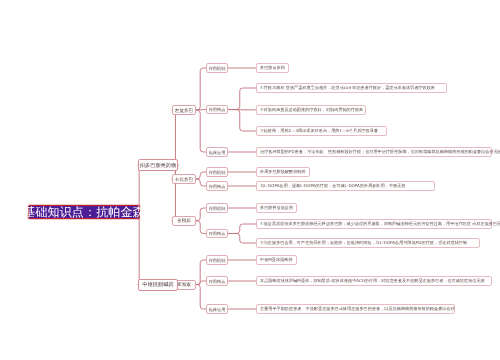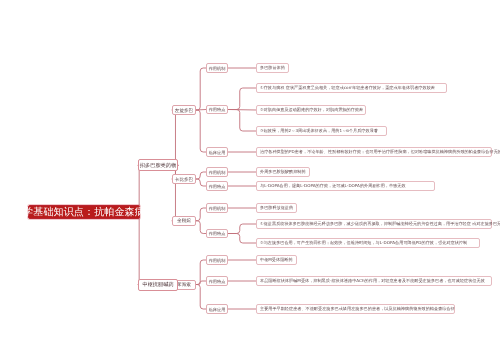--- a/index.html
+++ b/index.html
@@ -17,24 +17,24 @@
   .node{
     position:absolute;
     box-sizing:border-box;
     display:flex;align-items:center;
     white-space:nowrap;
     border-radius:2px;
   }
 
   
   .n-root{
-    background:#b91c1c;
+    background:#4c1d95;
     border:1px solid #b8242f;
     color:#ffffff;
-    font-size:10px;
+    font-size:12px;
     letter-spacing:.15px;
     padding:0 5px;
     height:14px;
     left:28px;top:205px;
     justify-content:center;
     box-shadow:0 0 0 1px rgba(207,44,56,.25);
   }
 
   
   .n-b1{

